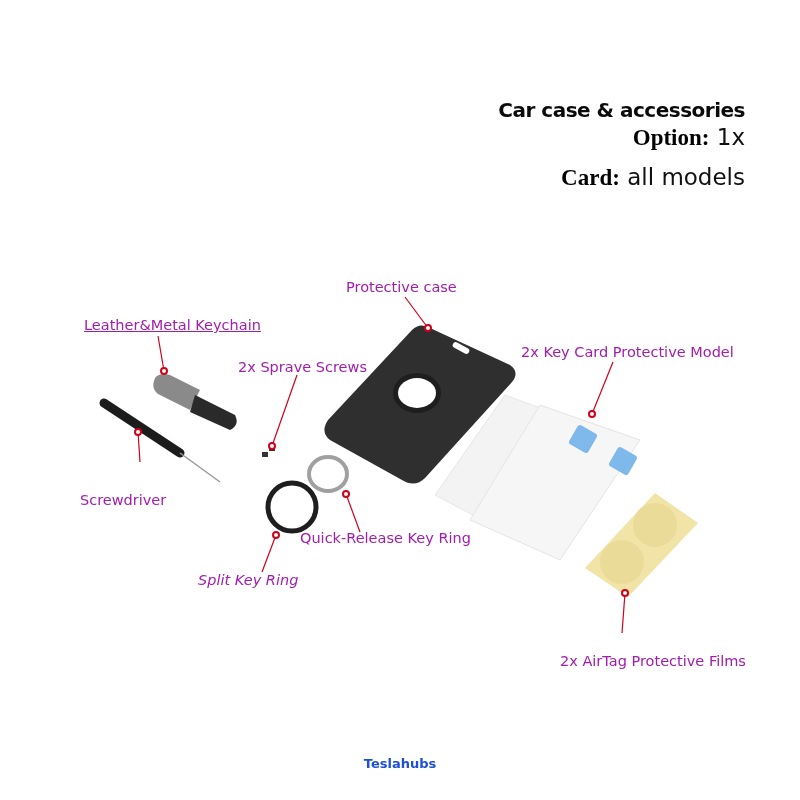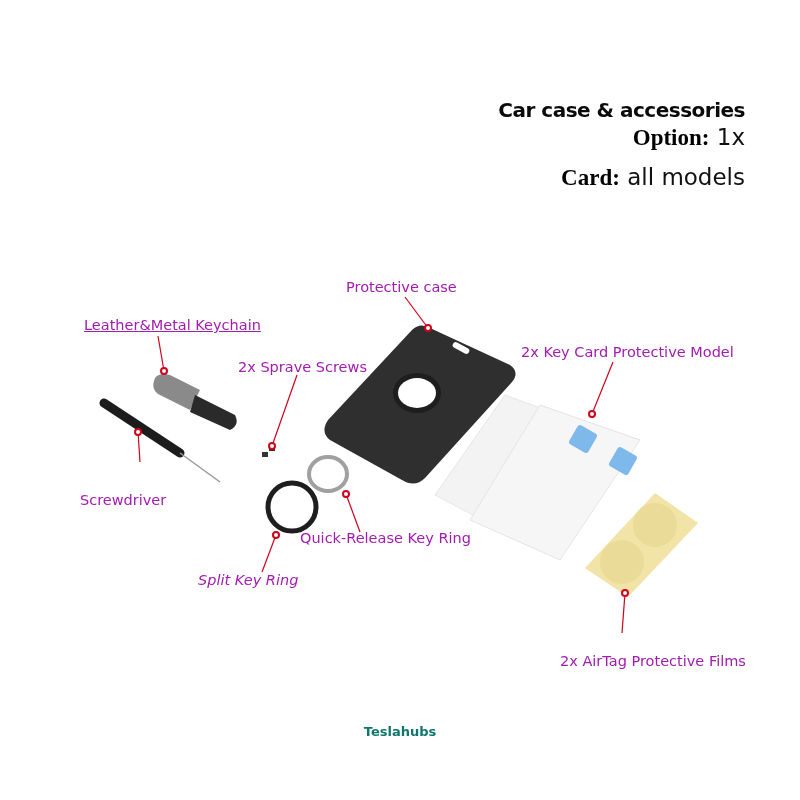--- a/index.html
+++ b/index.html
@@ -4,21 +4,21 @@
 <style>
   html, body { margin:0; padding:0; }
   body { width:800px; height:800px; background:#ffffff; position:relative; overflow:hidden;
          font-family:"DejaVu Sans", sans-serif; color:#111; }
   .title { position:absolute; right:55px; top:66px; font-size:20px; font-weight:bold; letter-spacing:-0.5px; color:#0a0a0a; white-space:nowrap;margin-top:32px; }
   .spec { position:absolute; right:55px; font-size:23px; white-space:nowrap; color:#111; }
   .spec .k { color:#000000; font-weight:bold;font-family:Liberation Serif, serif; }
   .spec1 { top:124px; }
   .spec2 { top:164px; }
   .lbl { position:absolute; font-size:14.5px; color:#a21caf; white-space:nowrap; }
-  .brand { position:absolute; left:0; width:800px; top:724px; text-align:center; font-size:13px; font-weight:bold; color:#0f766e; }
+  .brand { position:absolute; left:0; width:800px; top:756px; text-align:center; font-size:13px; font-weight:bold; color:#1d4ed8; }
   svg.art { position:absolute; left:0; top:0; }
 </style>
 </head>
 <body>
 
 <svg class="art" width="800" height="800" viewBox="0 0 800 800">
 
   <g>
     <polygon points="505,395 600,430 520,540 435,495" fill="#f3f3f3" stroke="#e6e6e6"></polygon>
     <polygon points="540,405 640,440 560,560 470,520" fill="#f6f6f6" stroke="#e4e4e4"></polygon>

